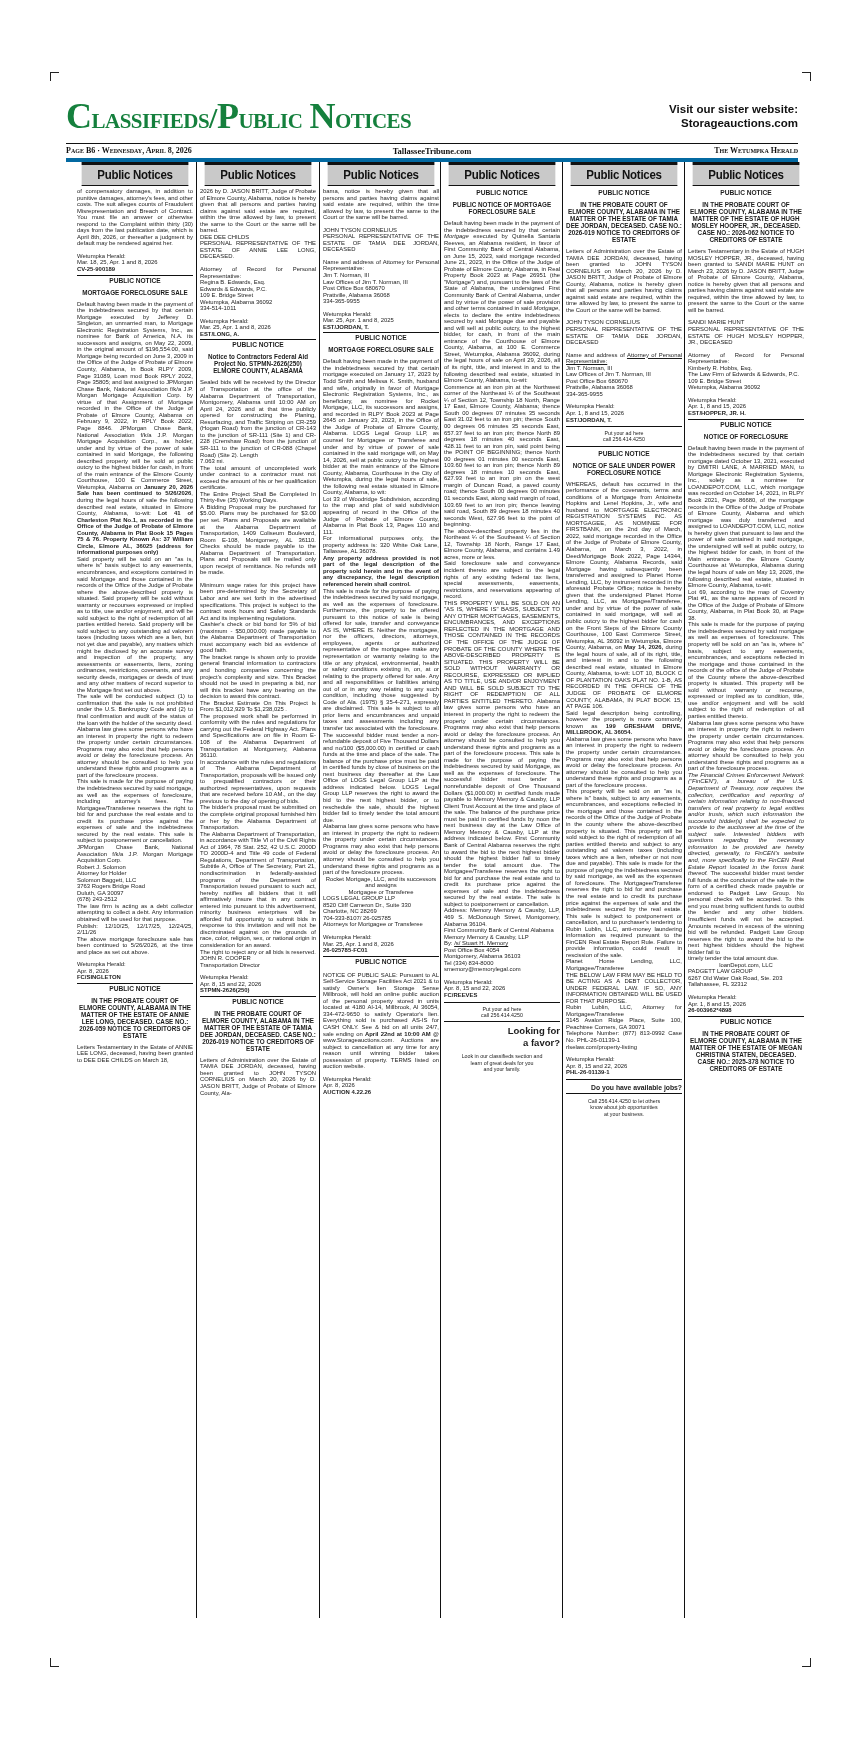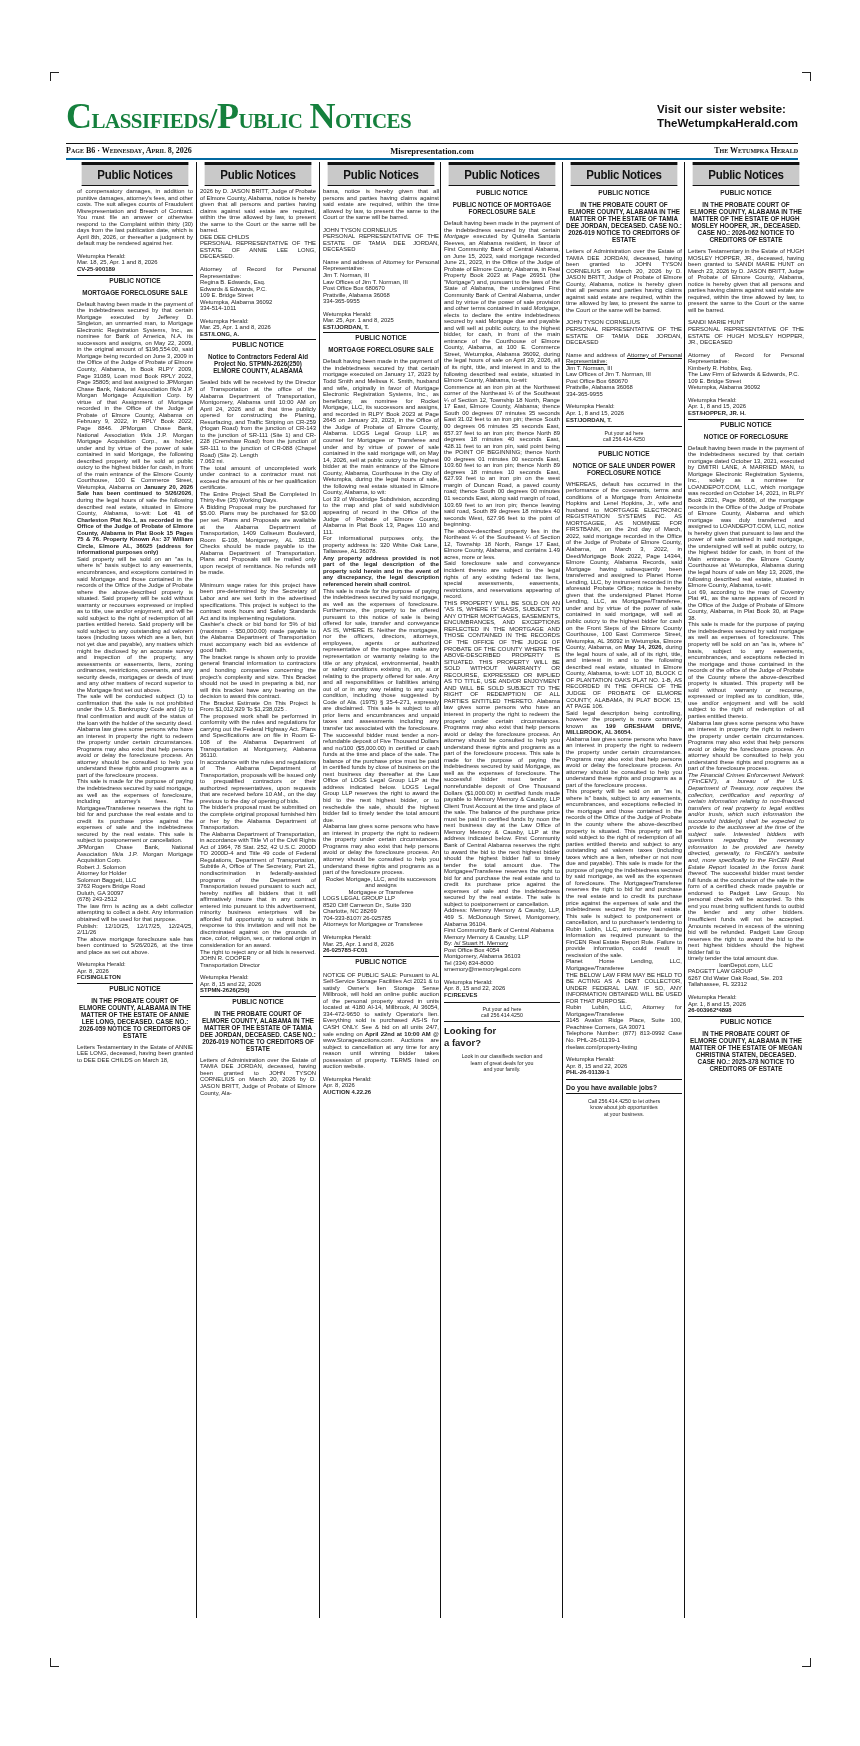--- a/index.html
+++ b/index.html
@@ -6,64 +6,64 @@
   body { width:860px; height:1746px; position:relative; overflow:hidden; font-family:"Liberation Sans", sans-serif; color:#1a1a1a; }
   .crop { position:absolute; width:8px; height:8px; border-color:#222; border-style:solid; border-width:0; }
   .crop.tl { left:50px; top:72px; border-left-width:1px; border-top-width:1px; }
   .crop.tr { left:802px; top:72px; border-right-width:1px; border-top-width:1px; }
   .crop.bl { left:50px; top:1658px; border-left-width:1px; border-bottom-width:1px; }
   .crop.br { left:802px; top:1658px; border-right-width:1px; border-bottom-width:1px; }
 
   .masthead { position:absolute; left:66px; top:96px; width:732px; height:48px; }
   .mast-title { position:absolute; left:0; top:2px; font-family:"Liberation Serif", serif; font-weight:bold; color:#15803d; font-size:30px; letter-spacing:-0.5px; font-variant:small-caps; line-height:36px; }
   .mast-title .big { font-size:36px; }
-  .mast-sister { position:absolute; right:0; top:6px; text-align:left; font-family:"Liberation Sans", sans-serif; font-weight:bold; font-size:11.5px; line-height:14px; color:#111; }
-  .folio { position:absolute; left:66px; top:143px; width:732px; height:14px; border-top:1.5px solid #111; border-bottom:2px solid #0369a1; font-family:"Liberation Serif", serif; font-size:8px; font-weight:bold; line-height:14px; color:#111; }
+  .mast-sister { position:absolute; right:0; top:6px; text-align:right; font-family:"Liberation Sans", sans-serif; font-weight:bold; font-size:11.5px; line-height:14px; color:#111; }
+  .folio { position:absolute; left:66px; top:143px; width:732px; height:14px; border-top:1.5px solid #111; border-bottom:4px solid #0369a1; font-family:"Liberation Serif", serif; font-size:8px; font-weight:bold; line-height:14px; color:#111; }
   .folio .l { position:absolute; left:0; font-variant:small-caps; }
   .folio .c { position:absolute; left:0; right:0; text-align:center; font-size:8.5px; }
   .folio .r { position:absolute; right:0; font-variant:small-caps; }
 
   .cols { position:absolute; left:76px; top:162px; width:732px; height:1456px; }
   .col { position:absolute; top:0; width:116px; height:1456px; overflow:hidden; }
   .vrule { position:absolute; top:0; width:1px; height:1456px; background:#111; }
   .hdr { height:24px; background:#c9c9c9; border-top:3px solid #111; border-bottom:1.5px solid #111; box-sizing:border-box; text-align:center; font-family:"Liberation Sans", sans-serif; font-weight:bold; font-size:12.5px; line-height:20px; color:#111; letter-spacing:-0.3px; transform:scaleX(0.92); transform-origin:center; margin-bottom:2px; }
   .body { font-size:5.9px; line-height:6.55px; text-align:justify; color:#1c1c1c; hyphens:manual; }
   .body p { margin:0; }
   .gap { height:6px; }
   .b { font-weight:bold; }
   .i { font-style:italic; }
   .u { text-decoration:underline; }
   .ctr { text-align:center; }
   .pn { text-align:center; font-weight:bold; font-size:6.6px; line-height:8px; border-top:1px solid #111; padding-top:1px; margin-top:2px; }
   .pn.first { border-top:none; margin-top:2px; }
   .ttl { text-align:center; font-weight:bold; font-size:6.3px; line-height:7px; margin:4px 0 5px; }
   .putad { text-align:center; font-size:5.3px; line-height:6.2px; border-top:1px solid #111; border-bottom:1px solid #111; padding:3px 0; margin-top:3px; }
-  .promo-h { text-align:left; font-weight:bold; font-size:9.5px; line-height:12px; }
+  .promo-h { text-align:right; font-weight:bold; font-size:9.5px; line-height:12px; }
   .promo-h.sm { font-size:6.8px; line-height:9px; border-bottom:1px solid #111; padding-bottom:1px; }
   .promo-t { text-align:center; font-size:5.3px; line-height:6.6px; margin-top:4px; }
 </style>
 </head>
 <body>
 
 <div class="crop tl"></div>
 <div class="crop tr"></div>
 <div class="crop bl"></div>
 <div class="crop br"></div>
 
 <div class="masthead">
   <div class="mast-title"><span class="big">C</span><span>lassifieds/</span><span class="big">P</span><span>ublic </span><span class="big">N</span><span>otices</span></div>
   <div class="mast-sister">
     <div>Visit our sister website:</div>
-    <div>TheWetumpkaHerald.com</div>
+    <div>Storageauctions.com</div>
   </div>
 </div>
 
 <div class="folio">
   <span class="l">Page B6 · Wednesday, April 8, 2026</span>
-  <span class="c">Misrepresentation.com</span>
+  <span class="c">TallasseeTribune.com</span>
   <span class="r">The Wetumpka Herald</span>
 </div>
 
 <div class="cols">
   <div class="vrule" style="left:120px"></div>
   <div class="vrule" style="left:243px"></div>
   <div class="vrule" style="left:364px"></div>
   <div class="vrule" style="left:486px"></div>
   <div class="vrule" style="left:608px"></div>
 

